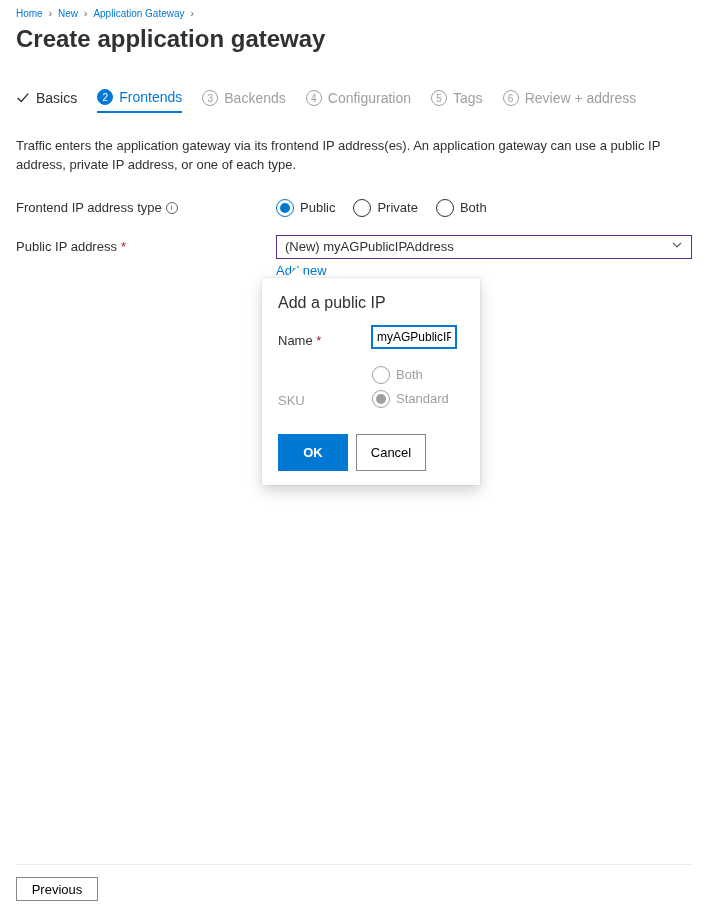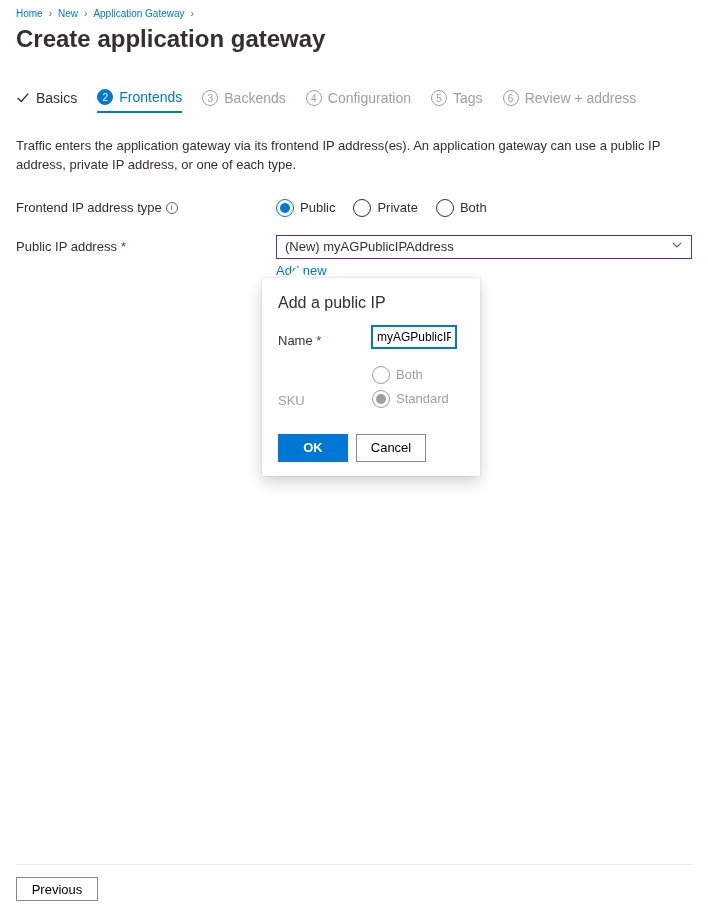--- a/index.html
+++ b/index.html
@@ -196,21 +196,21 @@
     display: flex;
     flex-direction: column;
     gap: 6px;
   }
   .pop-actions {
     display: flex;
     gap: 8px;
     margin-top: 26px;
   }
   .btn {
-    height: 28px;
+    height: 37px;
     min-width: 70px;
     font-size: 13px;
     font-family: inherit;
     border: 1px solid #8a8886;
     background: #fff;
     cursor: pointer;
     padding: 0 12px;
   }
   .btn.primary {
     background: #0078d4;

